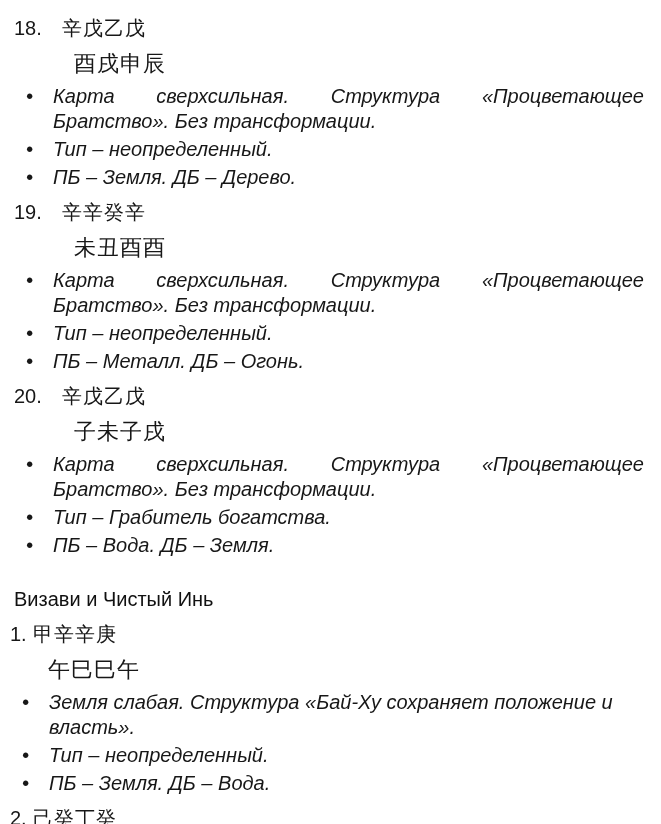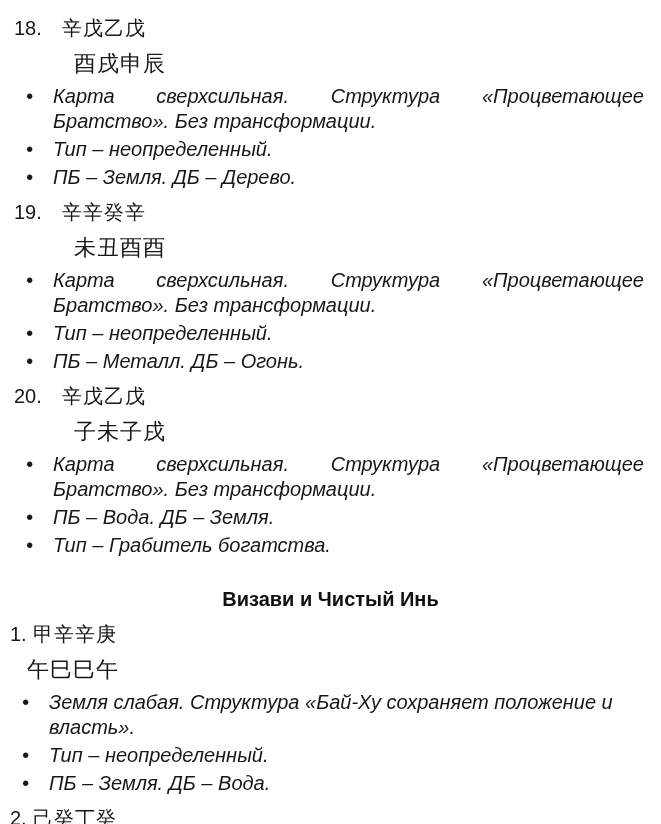--- a/index.html
+++ b/index.html
@@ -35,21 +35,21 @@
   .hanzi {
     font-size: 20px;
     letter-spacing: 1px;
   }
   .hanzi2 {
     margin-left: 60px;
     font-size: 22px;
     line-height: 35px;
     letter-spacing: 1px;
   }
-  .item-b .hanzi2 { margin-left: 17px; }
+  .item-b .hanzi2 { margin-left: 38px; }
 
   ul.bullets {
     list-style: none;
     margin: 3px 0 2px 0;
     padding: 0;
   }
   ul.bullets li {
     position: relative;
     box-sizing: content-box;
     padding-left: 39px;
@@ -68,22 +68,22 @@
   }
   li.justify {
     text-align: justify;
     text-align-last: left;
   }
   .heading {
     width: 633px;
     margin: 28px 0 3px 0;
     font-size: 20px;
     line-height: 27px;
-    font-weight: bold;
-    text-align: center;
+    font-weight: normal;
+    text-align: left;
     color: #111111;
   }
 </style>
 </head>
 <body>
 
 <div class="page">
 
   <section>
 
@@ -111,22 +111,22 @@
       </ul>
     </div>
 
     <div class="item item-a">
       <div class="head">
         <span class="num">20.</span><span class="hanzi">辛戊乙戊</span>
       </div>
       <div class="hanzi2">子未子戌</div>
       <ul class="bullets">
         <li class="justify">Карта сверхсильная. Структура «Процветающее Братство». Без трансформации.</li>
+        <li>Тип – Грабитель богатства.</li>
         <li>ПБ – Вода. ДБ – Земля.</li>
-        <li>Тип – Грабитель богатства.</li>
       </ul>
     </div>
 
   </section>
 
   <h2 class="heading">Визави и Чистый Инь</h2>
 
   <section>
 
     <div class="item item-b">

